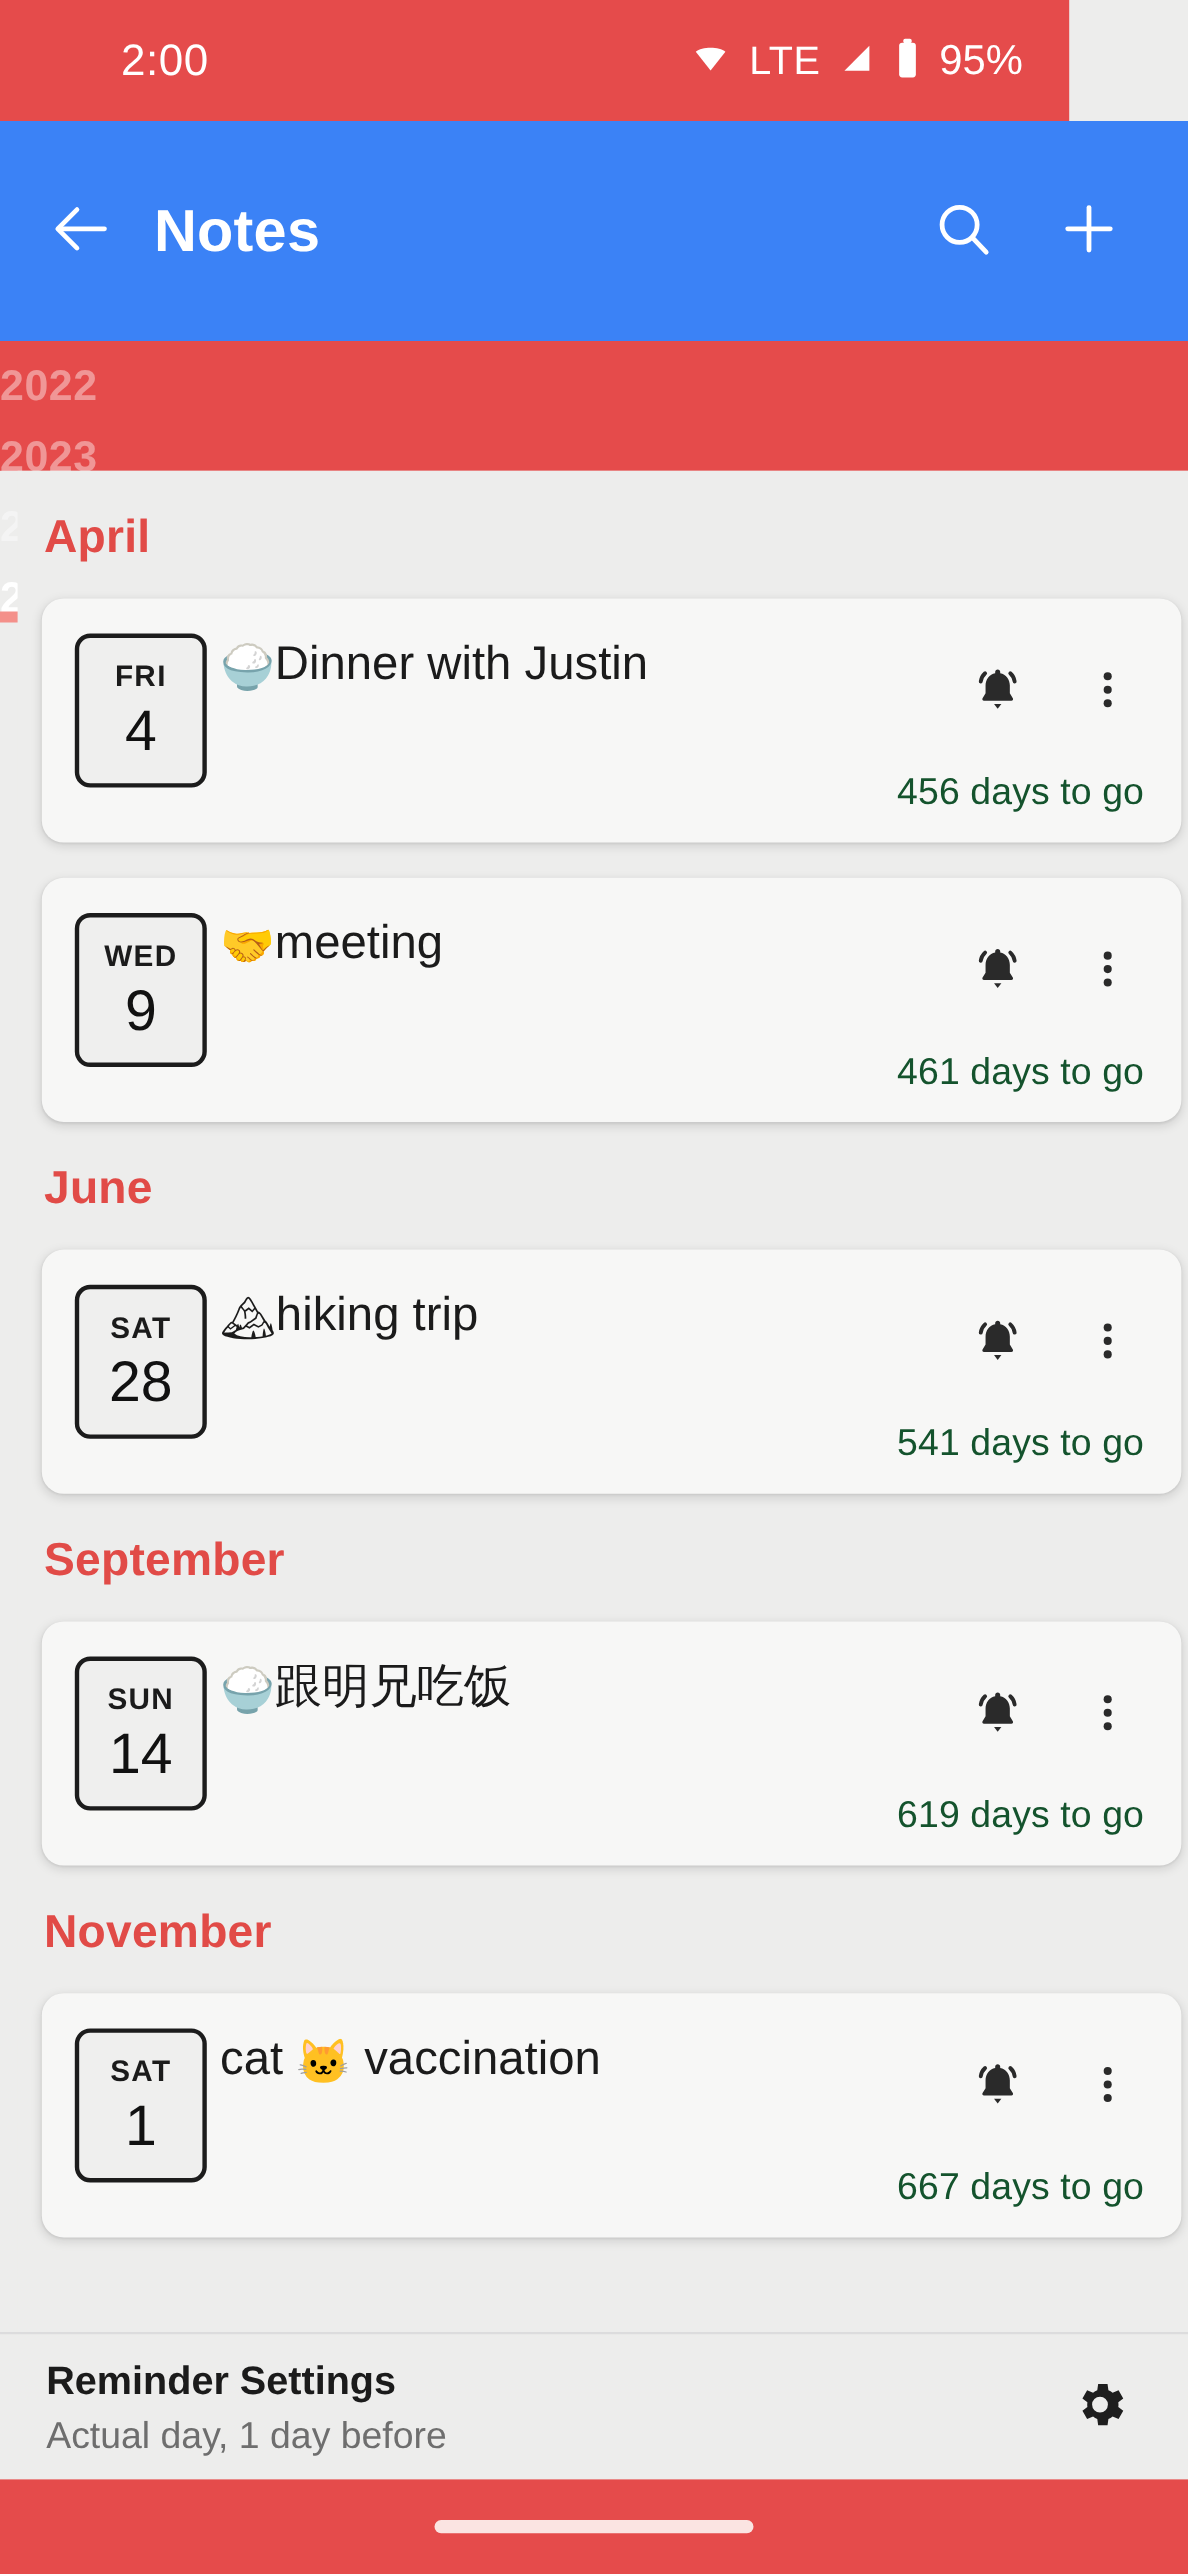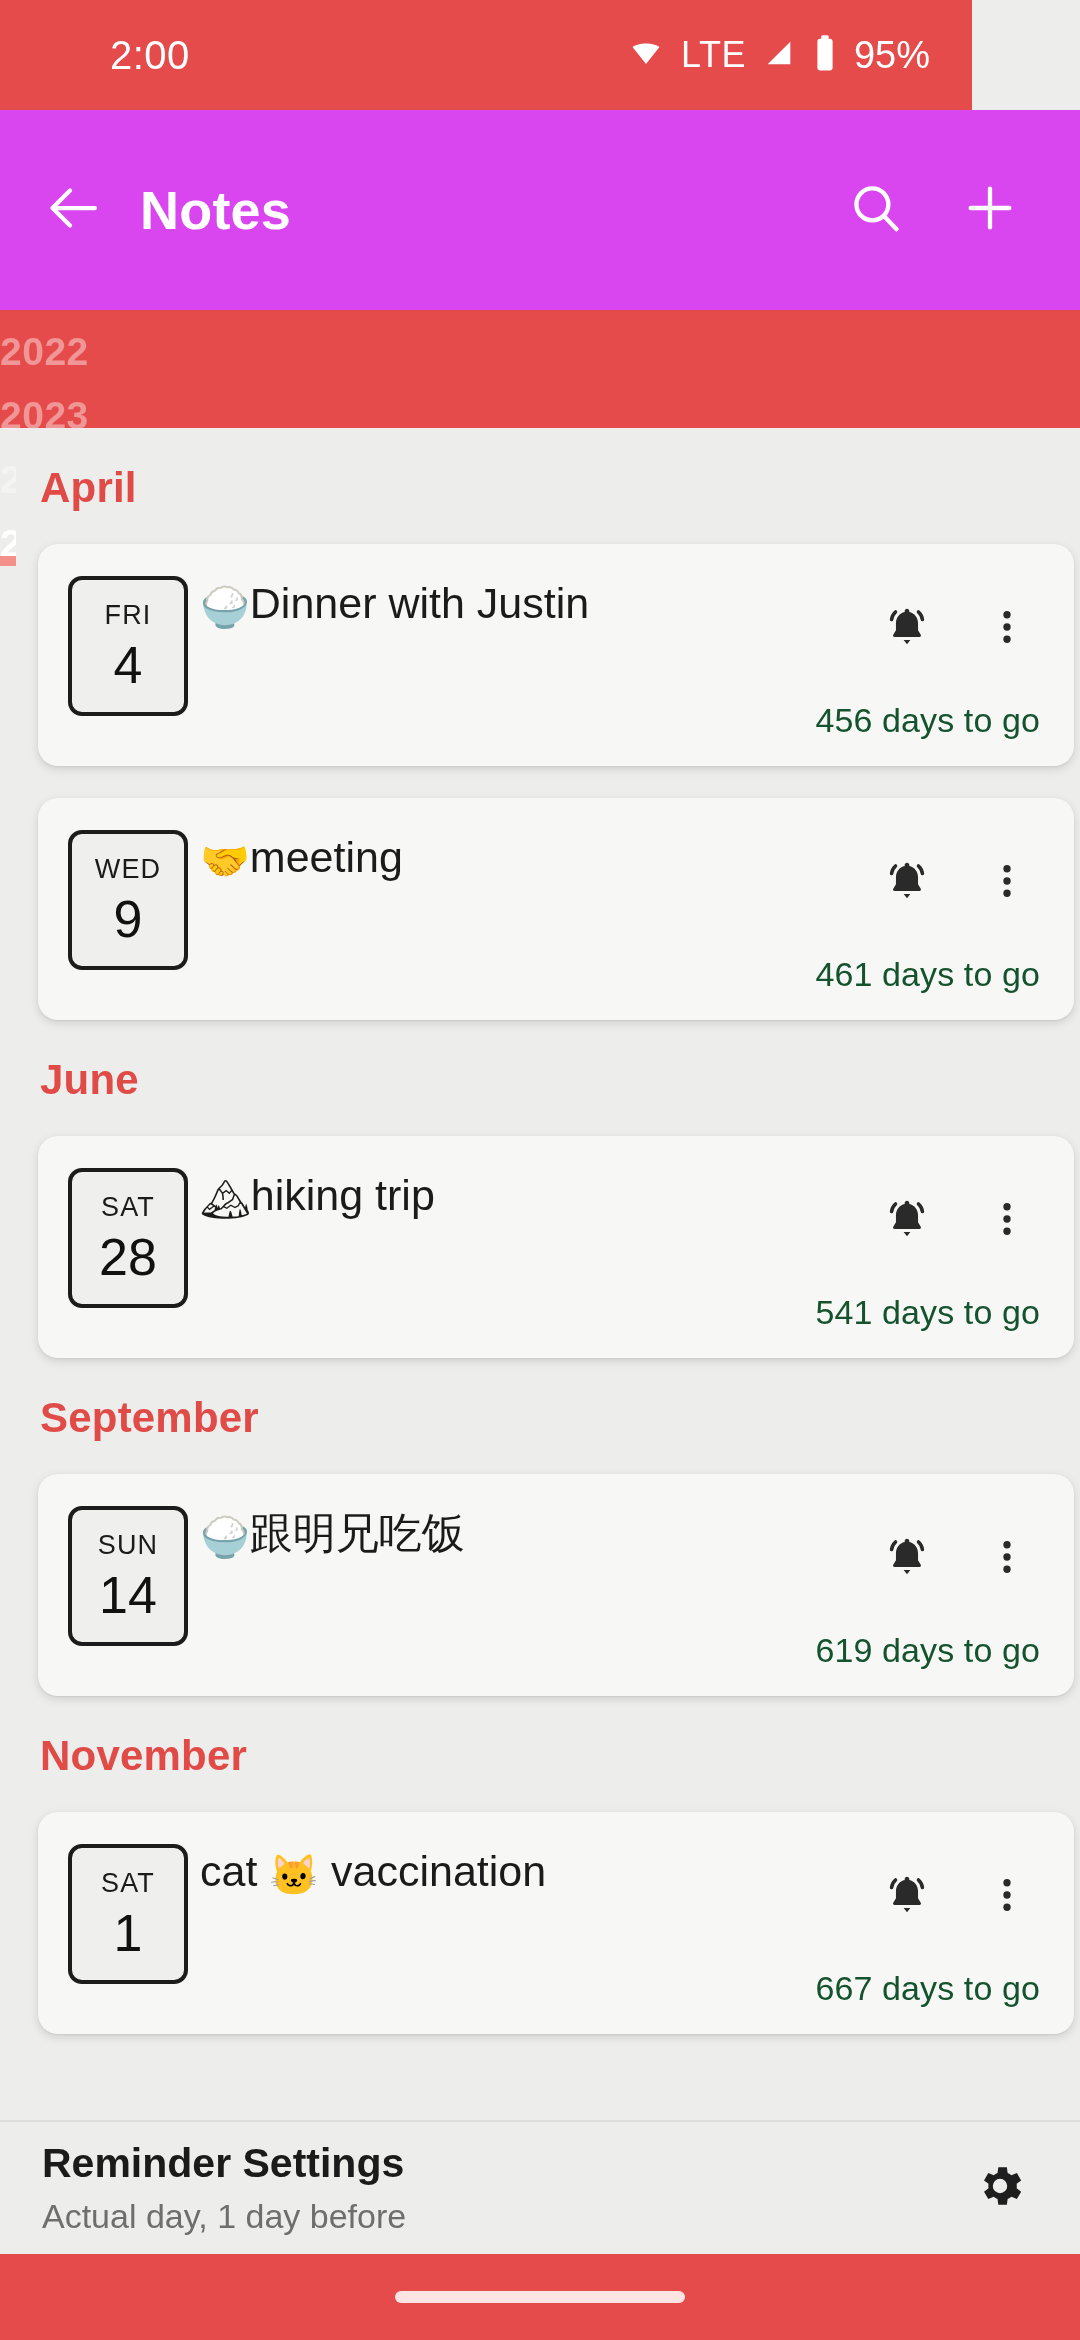--- a/index.html
+++ b/index.html
@@ -20,21 +20,21 @@
   }
   .clock{ font-size:40px; letter-spacing:.5px; font-weight:400; padding-left:68px;}
   .status-right{ display:flex; align-items:center; gap:16px; }
   .lte{ font-size:36px; letter-spacing:.5px; }
   .battpct{ font-size:38px; letter-spacing:0px; }
   .ico{ display:block; }
 
   
   .appbar{
     position:absolute; top:110px; left:0; width:1080px; height:200px;
-    background:#d946ef;
+    background:#3b82f6;
     display:flex; align-items:center; padding:0 36px;
   }
   .back-btn{ width:78px; height:78px; display:flex; align-items:center; justify-content:center; }
   .app-title{
     color:#fff; font-size:54px; font-weight:700; letter-spacing:.2px;
     margin-left:26px; flex:1;
   }
   .appbar-actions{ display:flex; align-items:center; gap:42px; margin-right:18px;}
   .act-btn{ width:72px; height:72px; display:flex; align-items:center; justify-content:center;}
 
@@ -75,21 +75,21 @@
     box-shadow:0 3px 10px rgba(0,0,0,.13), 0 1px 2px rgba(0,0,0,.06);
     height:222px;
   }
   .card-top{ display:flex; align-items:flex-start; padding:32px 0 0 30px; }
   .datebox{
     width:120px; height:140px; flex:0 0 120px;
     border:4px solid #1C1C1C; border-radius:14px;
     background:#EFEFEE;
     display:flex; flex-direction:column; align-items:center; justify-content:center;
   }
-  .dow{ font-size:27px; font-weight:400; color:#1B1B1B; letter-spacing:1.2px; line-height:1;}
+  .dow{ font-size:27px; font-weight:700; color:#1B1B1B; letter-spacing:1.2px; line-height:1;}
   .dnum{ font-size:52px; font-weight:400; color:#111; line-height:1; margin-top:10px;}
   .title{
     flex:1; margin-left:12px; margin-top:2px;
     font-size:43px; color:#1B1B1B; line-height:1.18;
     white-space:nowrap; overflow:hidden;
   }
   .title .emoji{ font-size:40px; vertical-align:-3px; }
   .card-actions{
     display:flex; align-items:center; gap:34px;
     margin-top:20px; margin-right:34px;
@@ -104,21 +104,21 @@
 
   
   .reminder{
     position:absolute; left:0; bottom:86px; width:1080px; height:134px;
     background:#EDEDEC;
     border-top:2px solid #DCDCDD;
     display:flex; align-items:center; justify-content:space-between;
     padding:0 42px 0 42px;
   }
   .rem-texts{ display:flex; flex-direction:column; gap:10px; }
-  .rem-title{ font-size:41px; font-weight:700; color:#1B1B1B; }
+  .rem-title{ font-size:36px; font-weight:700; color:#1B1B1B; }
   .rem-sub{ font-size:34px; color:#6E6E6E; }
   .gear-btn{ width:76px; height:76px; display:flex; align-items:center; justify-content:center;}
 
   
   .navbar{
     position:absolute; left:0; bottom:0; width:1080px; height:86px;
     background:#E54B4B; display:flex; align-items:center; justify-content:center;
   }
   .nav-pill{ width:290px; height:12px; background:#FBE4E2; border-radius:6px; }
 </style>

